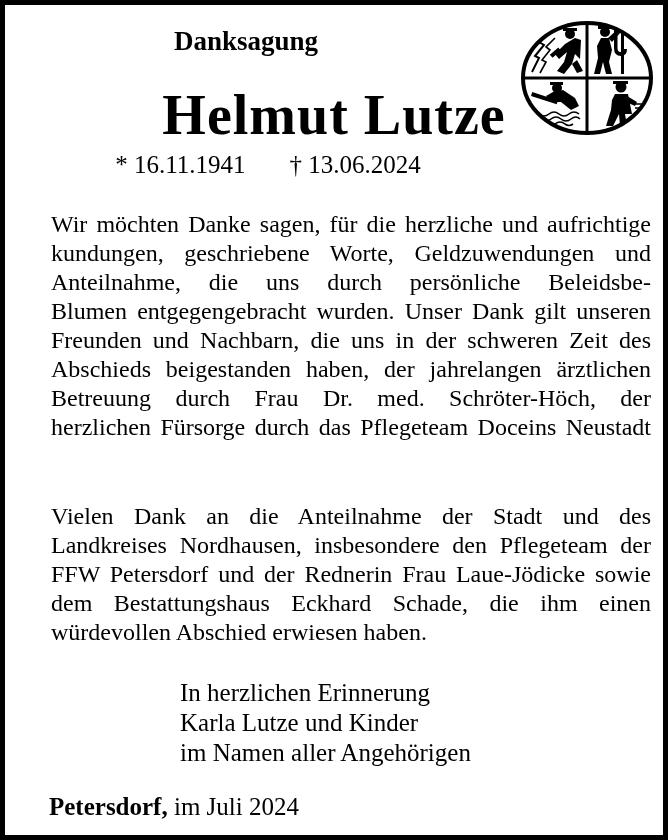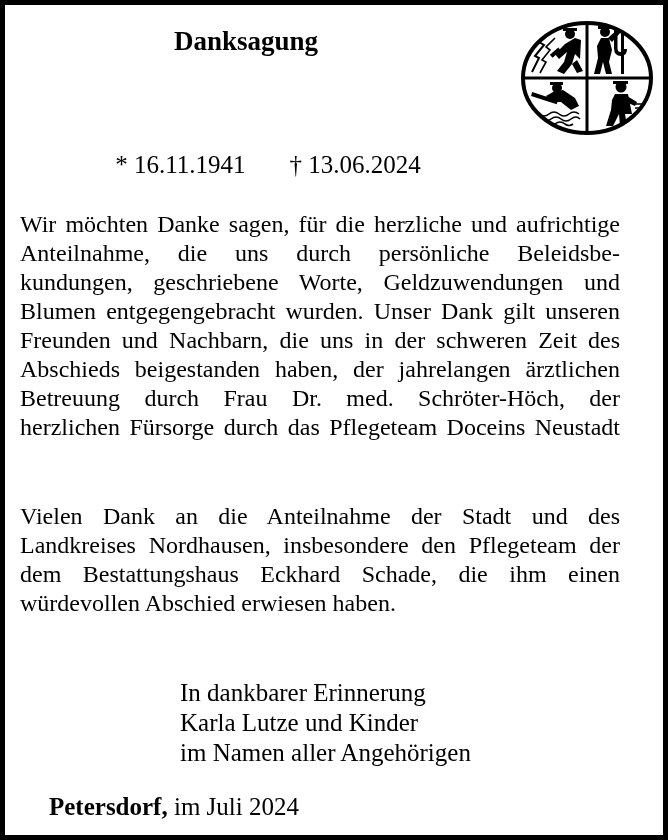--- a/index.html
+++ b/index.html
@@ -44,21 +44,21 @@
     top: 146px; left: 0;
     width: 526px;
     display: flex;
     justify-content: center;
     gap: 44px;
     font-size: 25px;
     line-height: 28px;
   }
   .paragraph {
     position: absolute;
-    left: 15px;
+    left: 46px;
     width: 600px;
     font-size: 24px;
     line-height: 29px;
   }
   .paragraph-1 { top: 205px; }
   .paragraph-2 { top: 497px; }
   .jline { text-align: justify; text-align-last: justify; white-space: normal; }
   .jline.last { text-align-last: left; }
   .closing {
     position: absolute;
@@ -121,46 +121,48 @@
 
         <circle cx="104" cy="69" r="5.5"></circle>
         <rect x="96" y="63" width="15" height="3"></rect>
         <polygon points="98,76 111,76 115,96 108,96 110,108 103,108 102,96 96,108 89,108 94,92 95,82"></polygon>
         <polygon points="110,78 120,84 118,88 109,84"></polygon>
         <path d="M117,86 h12 M118,90 h14 M120,94 h12" fill="none" stroke="#000000" stroke-width="1.6"></path>
       </g>
     </svg>
   </div>
 
+  <div class="deceased-name">Helmut Lutze</div>
 
   <div class="dates">
     <span>* 16.11.1941</span>
     <span>† 13.06.2024</span>
   </div>
 
   <div class="paragraph paragraph-1">
       <div class="jline">Wir möchten Danke sagen, für die herzliche und aufrichtige</div>
+      <div class="jline">kundungen, geschriebene Worte, Geldzuwendungen und</div>
       <div class="jline">Anteilnahme, die uns durch persönliche Beleidsbe-</div>
-      <div class="jline">kundungen, geschriebene Worte, Geldzuwendungen und</div>
       <div class="jline">Blumen entgegengebracht wurden. Unser Dank gilt unseren</div>
       <div class="jline">Freunden und Nachbarn, die uns in der schweren Zeit des</div>
       <div class="jline">Abschieds beigestanden haben, der jahrelangen ärztlichen</div>
       <div class="jline">Betreuung durch Frau Dr. med. Schröter-Höch, der</div>
       <div class="jline">herzlichen Fürsorge durch das Pflegeteam Doceins Neustadt</div>
     </div>
 
   <div class="paragraph paragraph-2">
       <div class="jline">Vielen Dank an die Anteilnahme der Stadt und des</div>
       <div class="jline">Landkreises Nordhausen, insbesondere den Pflegeteam der</div>
+      <div class="jline">FFW Petersdorf und der Rednerin Frau Laue-Jödicke sowie</div>
       <div class="jline">dem Bestattungshaus Eckhard Schade, die ihm einen</div>
       <div class="jline last">würdevollen Abschied erwiesen haben.</div>
     </div>
 
   <div class="closing">
-    <div>In dankbarer Erinnerung</div>
+    <div>In herzlichen Erinnerung</div>
     <div class="bold">Karla Lutze und Kinder</div>
     <div class="bold">im Namen aller Angehörigen</div>
   </div>
 
   <div class="footer-line">
     <span class="place">Petersdorf,</span>
     <span>im Juli 2024</span>
   </div>
 
 </div>

